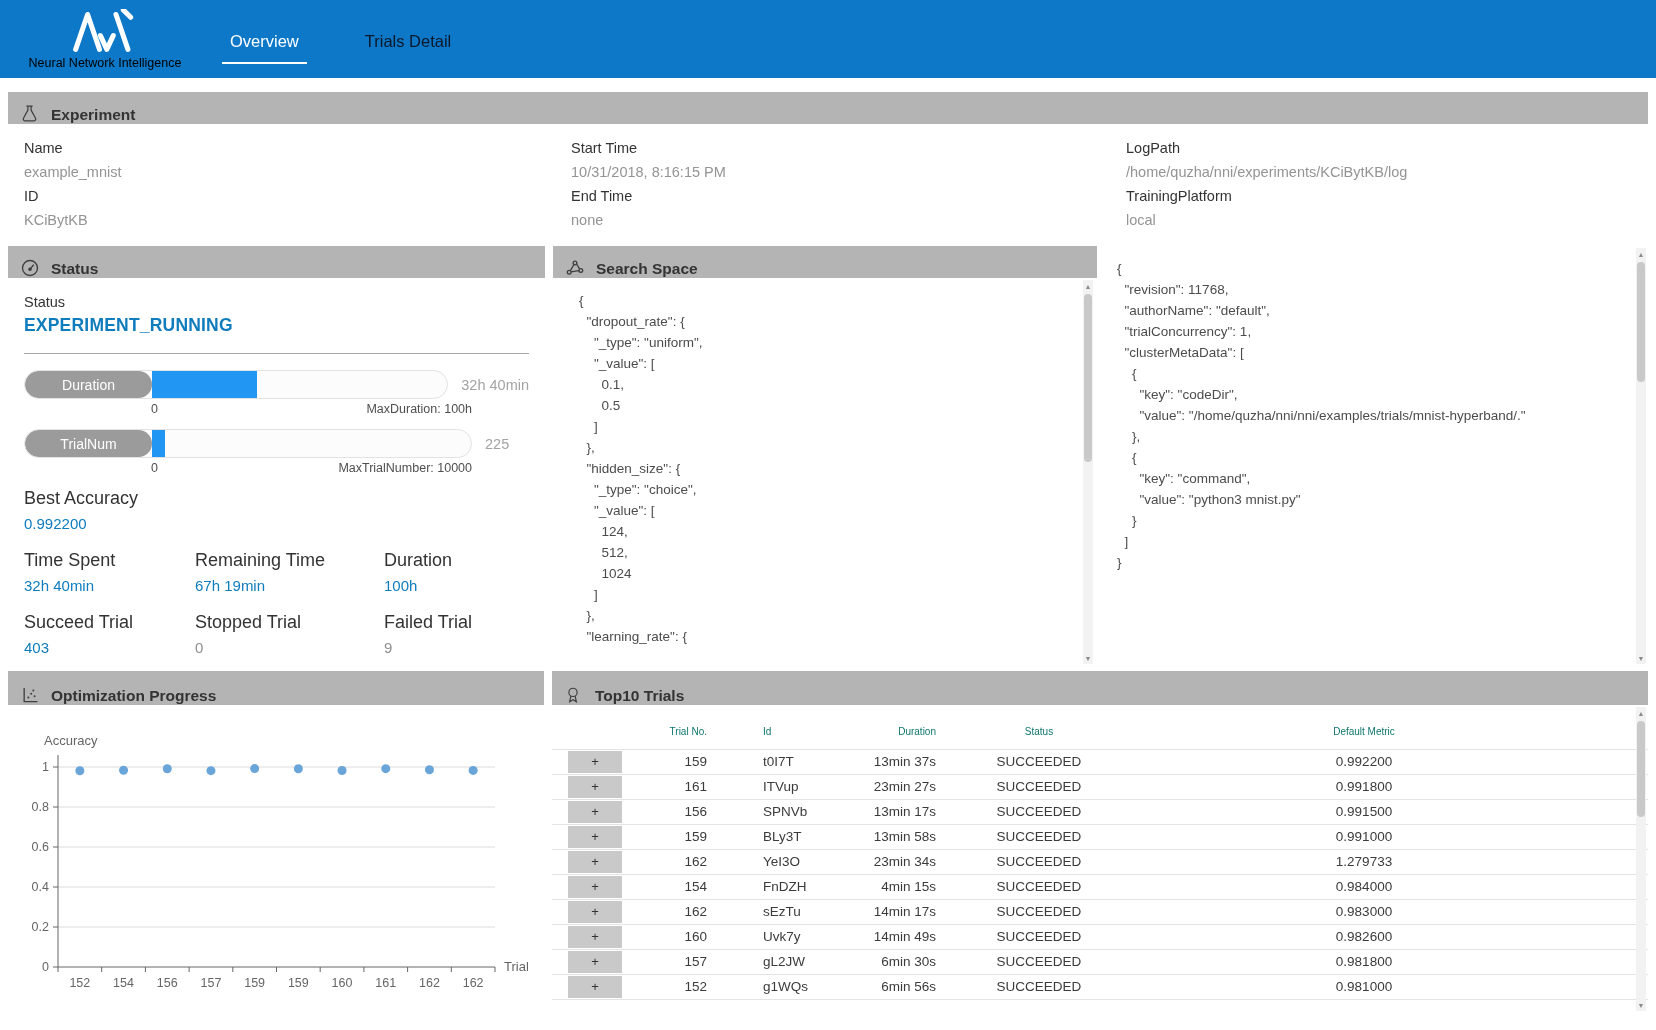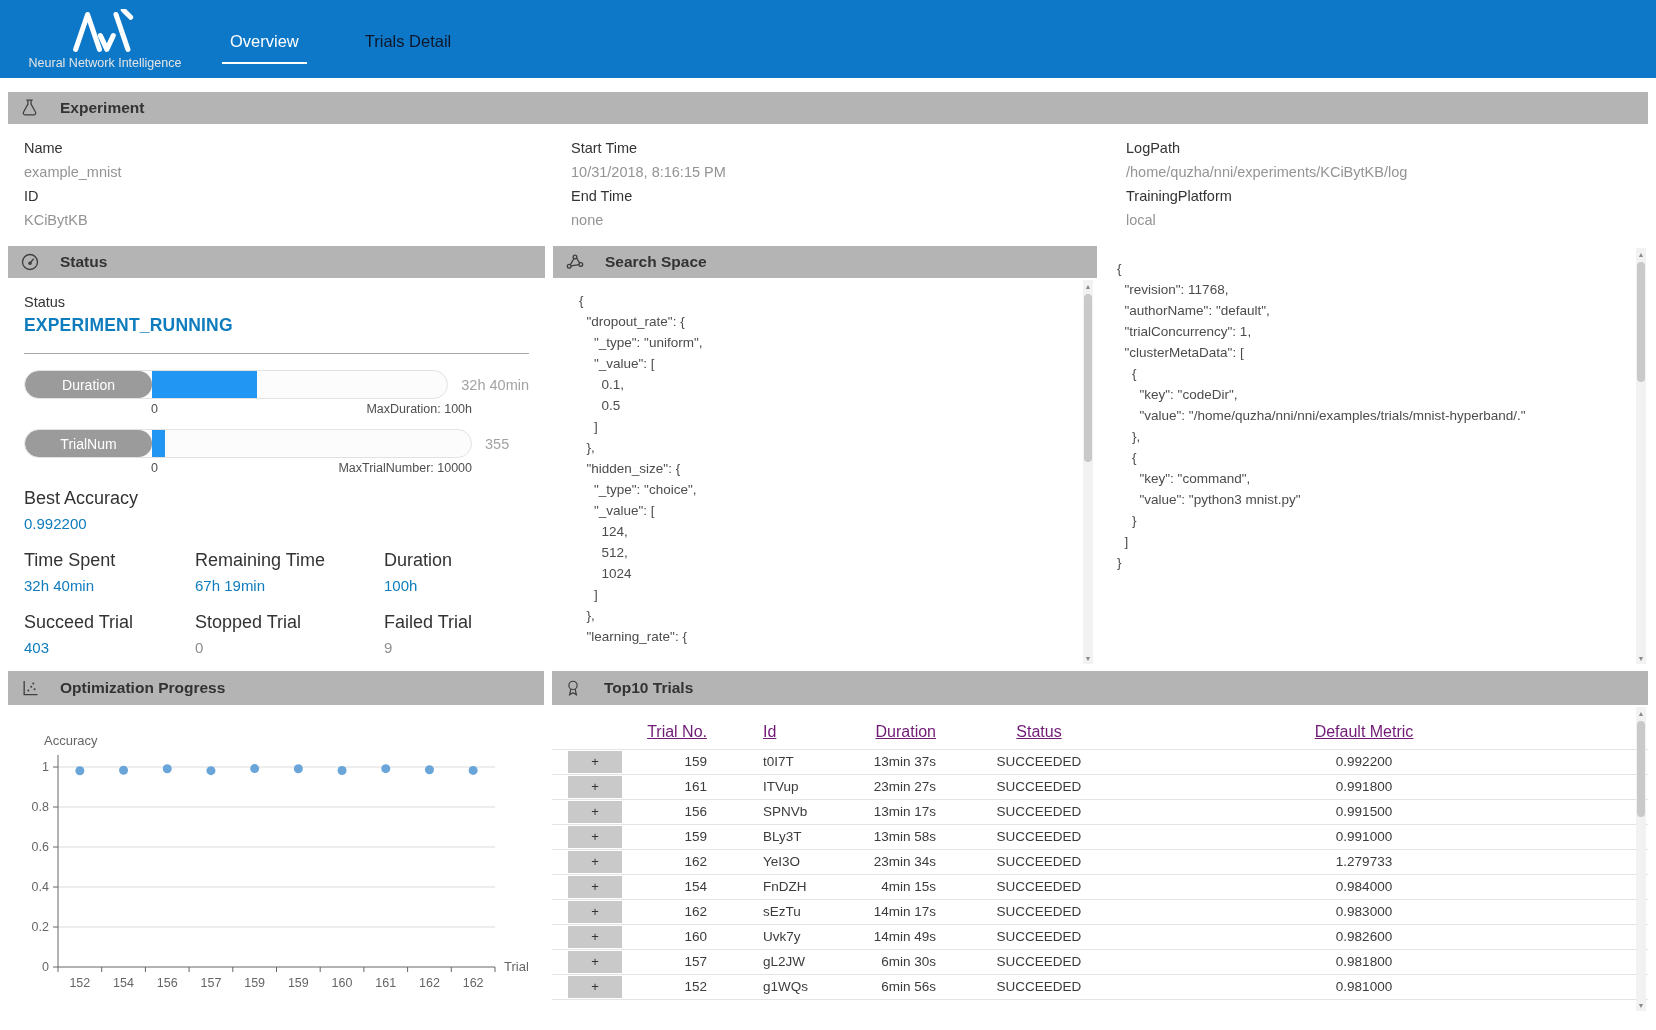--- a/index.html
+++ b/index.html
@@ -2,27 +2,27 @@
 <html style="--nav-blue: #0d78c8; --header-gray: #b4b4b4; --accent: #0f7cbd; --bar-fill: #2196f3; --succeeded: #0fa05a; --point: #69a5d8;"><head>
 <meta charset="utf-8">
 <style>
   * { box-sizing: border-box; margin: 0; padding: 0; }
   body { font-family: "Liberation Sans", "DejaVu Sans", sans-serif; background: #fff; }
   #app { width: 1656px; height: 1030px; position: relative; background: #fff; overflow: hidden; }
 
   
   .nav { height: 78px; background: var(--nav-blue); display: flex; align-items: center; }
   .brand { margin-left: 26px; width: 158px; display: flex; flex-direction: column; align-items: center; }
-  .brand-text { color: #e5e5e5; font-size: 12.5px; margin-top: 3px; white-space: nowrap; }
+  .brand-text { color: #000000; font-size: 12.5px; margin-top: 3px; white-space: nowrap; }
   .tabs { display: flex; gap: 50px; margin-left: 38px; margin-top: 18px; align-self: flex-start; }
   .tab { font-size: 16.5px; color: #0f172a; padding: 14px 8px 11px; cursor: pointer; }
   .tab.active { color: #fff; border-bottom: 2px solid #fff; }
 
   
-  .sec-header { height: 32px; background: var(--header-gray); display: flex; align-items: center; gap: 20px; padding: 0 12px; }
+  .sec-header { height: 32px; background: var(--header-gray); display: flex; align-items: flex-end; gap: 11px; padding: 0 12px; }
   .sec-title { font-size: 15.5px; font-weight: bold; color: #333; }
   .sec-icon { width: 20px; height: 20px; display: flex; align-items: center; }
   .sec-icon svg { stroke: #3f3f3f; fill: none; stroke-width: 1.6; }
 
   .exp-bar { margin: 14px 8px 0; }
 
   
   .exp-info { padding: 12px 0 14px 24px; display: grid; grid-template-columns: 547px 555px 1fr; }
   .f-label { font-size: 14.5px; color: #333; line-height: 24px; }
   .f-value { font-size: 14.5px; color: #949494; line-height: 24px; }
@@ -64,21 +64,21 @@
   .varrow { position: absolute; left: 0; width: 10px; height: 12px; font-size: 7px; color: #8a8a8a; text-align: center; line-height: 13px; top: 0; }
   .varrow.down { top: auto; bottom: 0; }
   .vthumb { position: absolute; left: 1px; width: 8px; background: #c9c9c9; border-radius: 4px; }
 
   
   .chart-svg text { fill: #666; font-size: 12.5px; }
   .chart-svg .axlabel { font-size: 13px; }
 
   
   .trials-table { border-collapse: collapse; table-layout: fixed; width: 1098px; margin-top: 10px; }
-  .trials-table th { font-size: 16px; font-weight: normal; color: #701a75; height: 34px; text-decoration: underline; }
+  .trials-table th { font-size: 10px; font-weight: normal; color: #0f766e; height: 34px; }
   .trials-table td { font-size: 13.5px; color: #3b3b3b; height: 25px; border-top: 1px solid #e4e4e4; }
   .trials-table tr:last-child td { border-bottom: 1px solid #e4e4e4; }
   .col-exp { width: 70px; } .col-no { width: 85px; } .col-id { width: 99px; }
   .col-dur { width: 130px; } .col-st { width: 206px; } .col-met { width: 444px; } .col-fill { width: 64px; }
   .c-no { text-align: right; }
   .c-id { text-align: left; padding-left: 56px; }
   .c-dur { text-align: right; }
   .c-status { text-align: center; color: var(--succeeded); }
   .c-metric { text-align: center; }
   .expand-btn { width: 54px; height: 22px; margin-left: 16px; background: #c9c9c9; color: #333; font-size: 13px; display: flex; align-items: center; justify-content: center; cursor: pointer; border: none; }
@@ -164,21 +164,21 @@
         <div class="bar-sub">
           <span>0</span>
           <span>MaxDuration: 100h</span>
         </div>
 
         <div class="bar-row">
           <div class="bar-pill">
             <div class="bar-label">TrialNum</div>
             <div class="bar-fill" style="width: 13.2px;"></div>
           </div>
-          <div class="bar-value">355</div>
+          <div class="bar-value">225</div>
         </div>
         <div class="bar-sub">
           <span>0</span>
           <span>MaxTrialNumber: 10000</span>
         </div>
 
         <div class="best-block">
           <div class="stat-label">Best Accuracy</div>
           <div class="stat-value accent">0.992200</div>
         </div>

